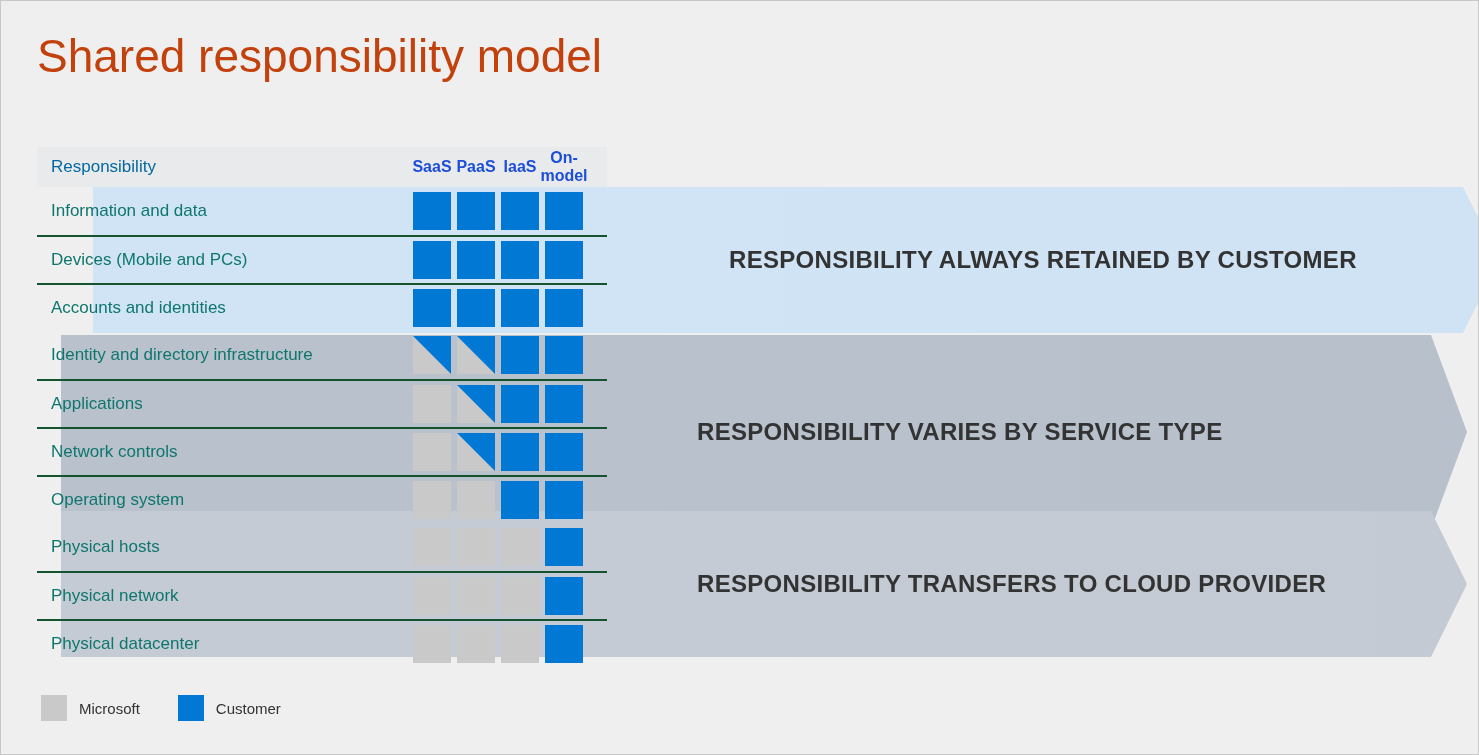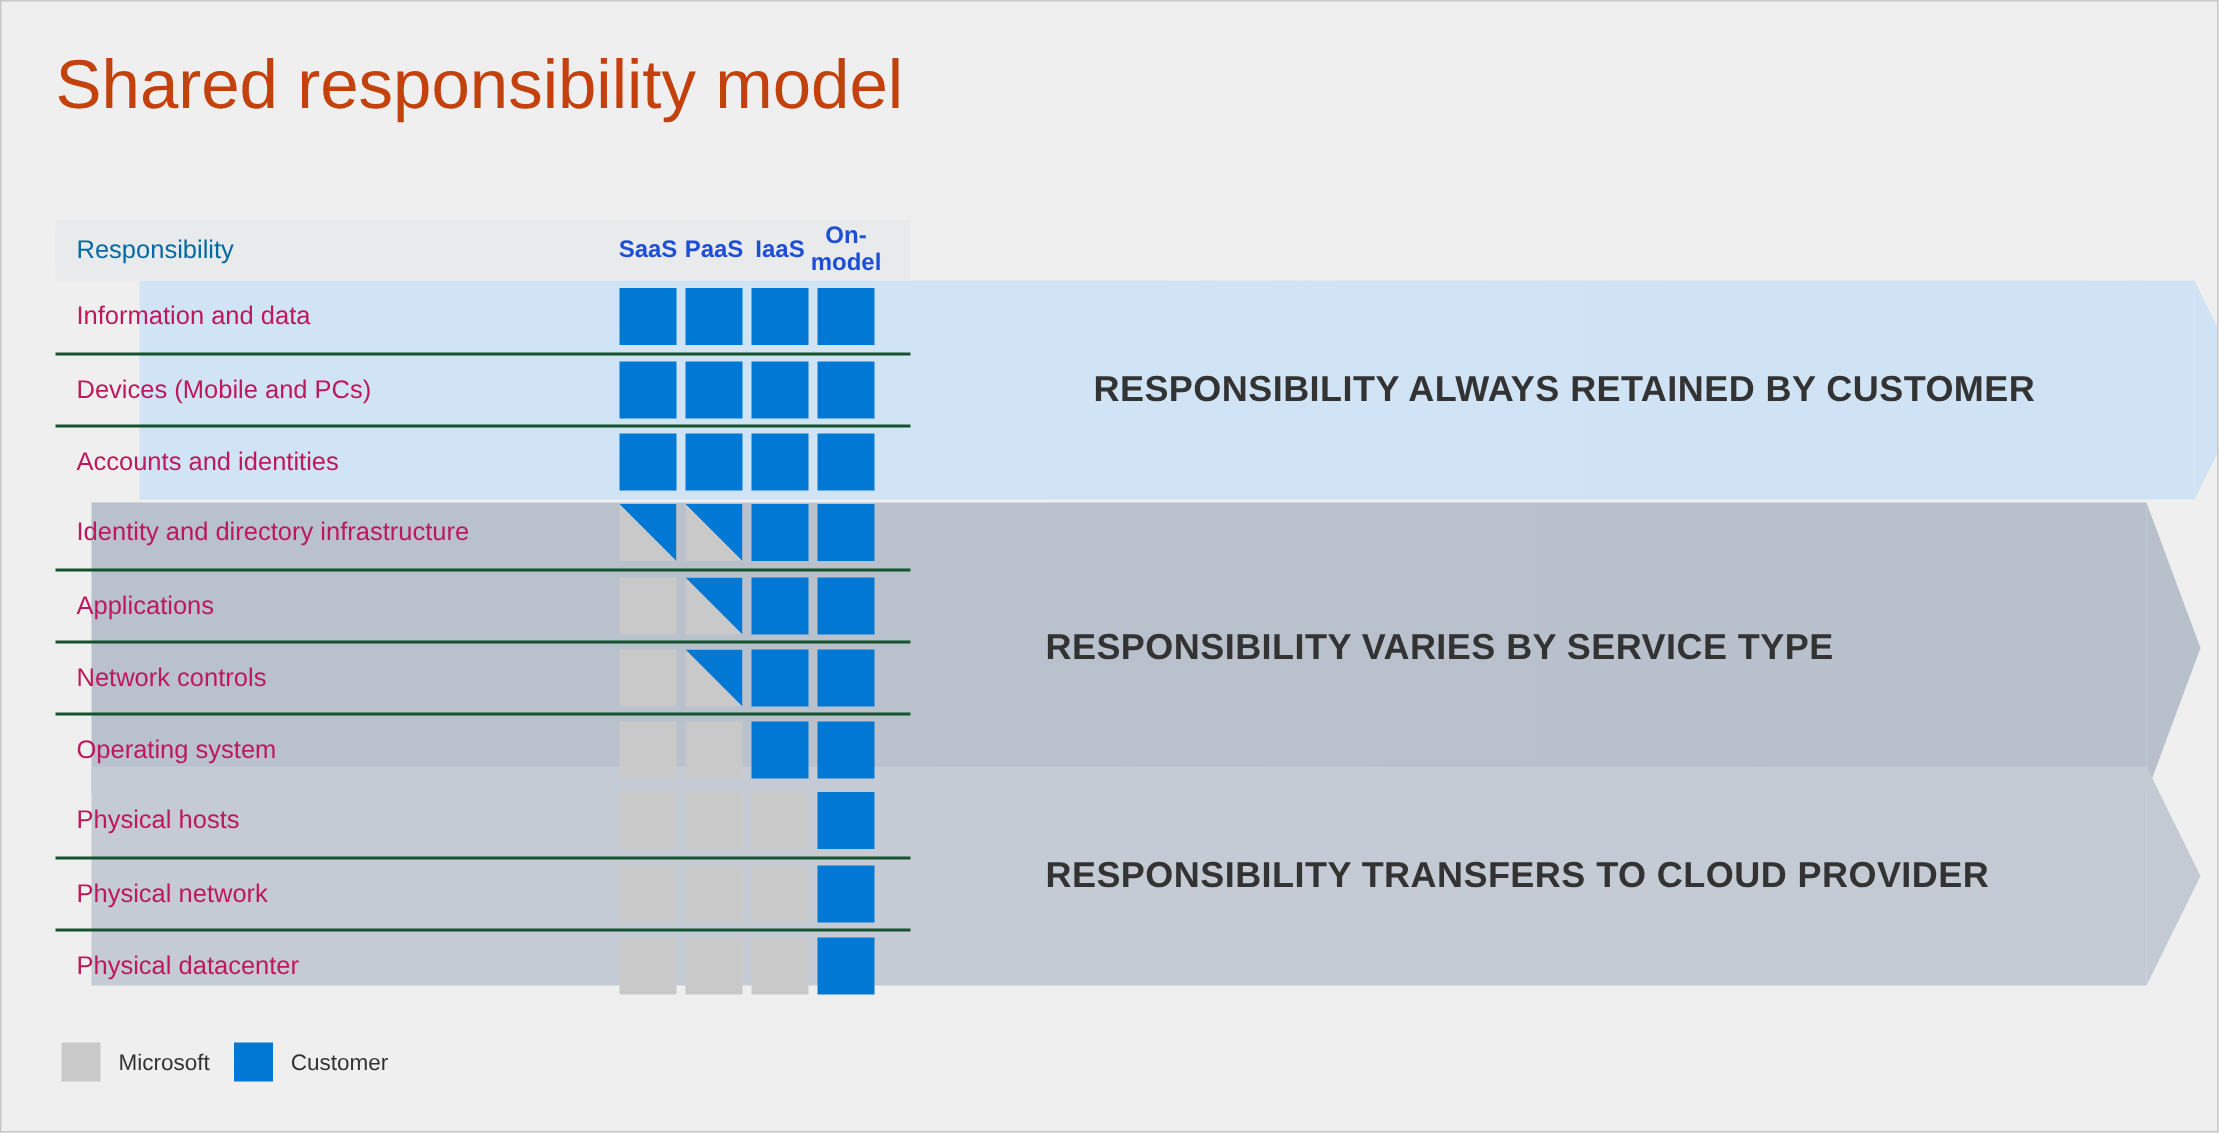--- a/index.html
+++ b/index.html
@@ -77,21 +77,21 @@
     display: flex;
     align-items: center;
     height: 48px;
     gap: 6px;
   }
   .hdr { height: 40px; }
   .lbl {
     width: 370px;
     padding-left: 14px;
     font-size: 17px;
-    color: #be185d;
+    color: #0f766e;
   }
   .hdr .lbl { color: #0369a1; }
   .cols { display: flex; gap: 6px; }
   .cell {
     width: 38px; height: 38px;
     display: flex; align-items: center; justify-content: center;
     position: relative;
   }
   .hdr .cell {
     height: 40px;
@@ -120,21 +120,21 @@
 
   .row { border-top: 2px solid #14532d; }
   .row.first { border-top: none; }
 
   
   .legend {
     position: absolute;
     left: 0;
     top: 548px;
     display: flex;
-    gap: 16px;
+    gap: 38px;
     align-items: center;
     padding-left: 4px;
   }
   .leg-item { display: flex; align-items: center; gap: 12px; font-size: 15px; color: #333; }
   .leg-sw { width: 26px; height: 26px; }
   .leg-ms { background: #c9c9c9; }
   .leg-cu { background: #0078d4; }
 </style>
 </head>
 <body>

